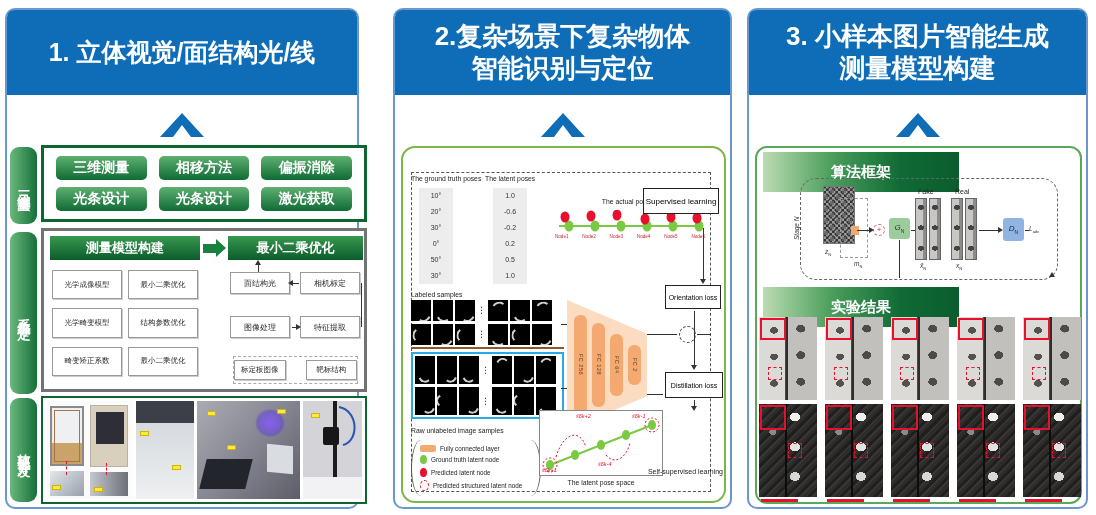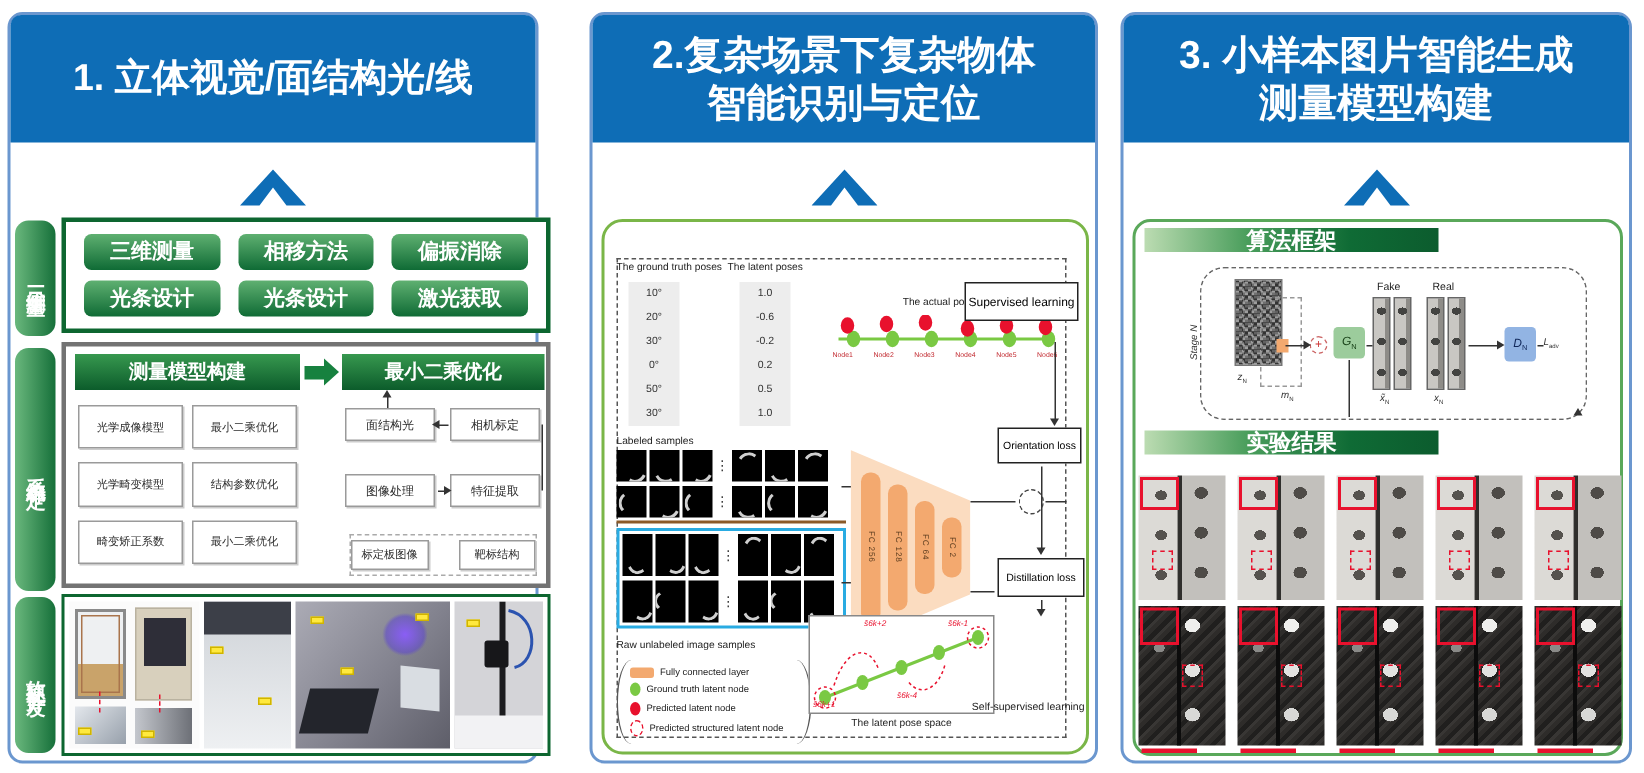--- a/index.html
+++ b/index.html
@@ -126,21 +126,21 @@
   .sw-r  { width:7px; height:9px; background:#e8112d; border-radius:50%; flex:none; }
   .sw-rd { width:9px; height:11px; border:1px dashed #e8112d; border-radius:50%; flex:none; }
   .latbox { position:absolute; left:136px; top:262px; width:124px; height:66px; border:1px solid #888; background:#fff; }
   .lat-ann { position:absolute; font-size:5.5px; color:#e8112d; font-style:italic; }
   .caption { position:absolute; left:136px; top:331px; width:124px; text-align:center; font-size:6.8px; color:#222; }
   .selfsup { position:absolute; left:228px; top:320px; width:92px; text-align:right; font-size:7px; color:#222; }
 
   
   .gcard3 { position:absolute; left:6px; top:136px; width:327px; height:358px;
             border:2.5px solid #5aa85a; border-radius:12px; background:#fff; }
-  .gbar { position:absolute; left:6px; width:196px; height:16px; color:#fff; font-weight:bold; font-size:15px;
+  .gbar { position:absolute; left:6px; width:196px; height:40px; color:#fff; font-weight:bold; font-size:15px;
           display:flex; align-items:center; justify-content:center;
           background:linear-gradient(90deg,#bcdcb2 0%,#4a9e5c 35%,#0f6b35 70%,#0c5c2e 100%); }
   .bar1 { top:4px; } .bar2 { top:139px; }
   .dashfw { position:absolute; left:43px; top:30px; width:258px; height:102px; border:1px dashed #666; border-radius:16px; }
   .stagelbl { position:absolute; left:36px; top:92px; font-size:6.5px; font-style:italic; color:#333;
               transform:rotate(-90deg); transform-origin:left top; }
   .noise { position:absolute; left:66px; top:38px; width:32px; height:58px;
            background:repeating-conic-gradient(#8b8b8b 0% 25%, #3d3d3d 0% 50%);
            background-size:4px 4px; border:0.5px solid #777; }
   .noise::after { content:""; position:absolute; inset:0;

